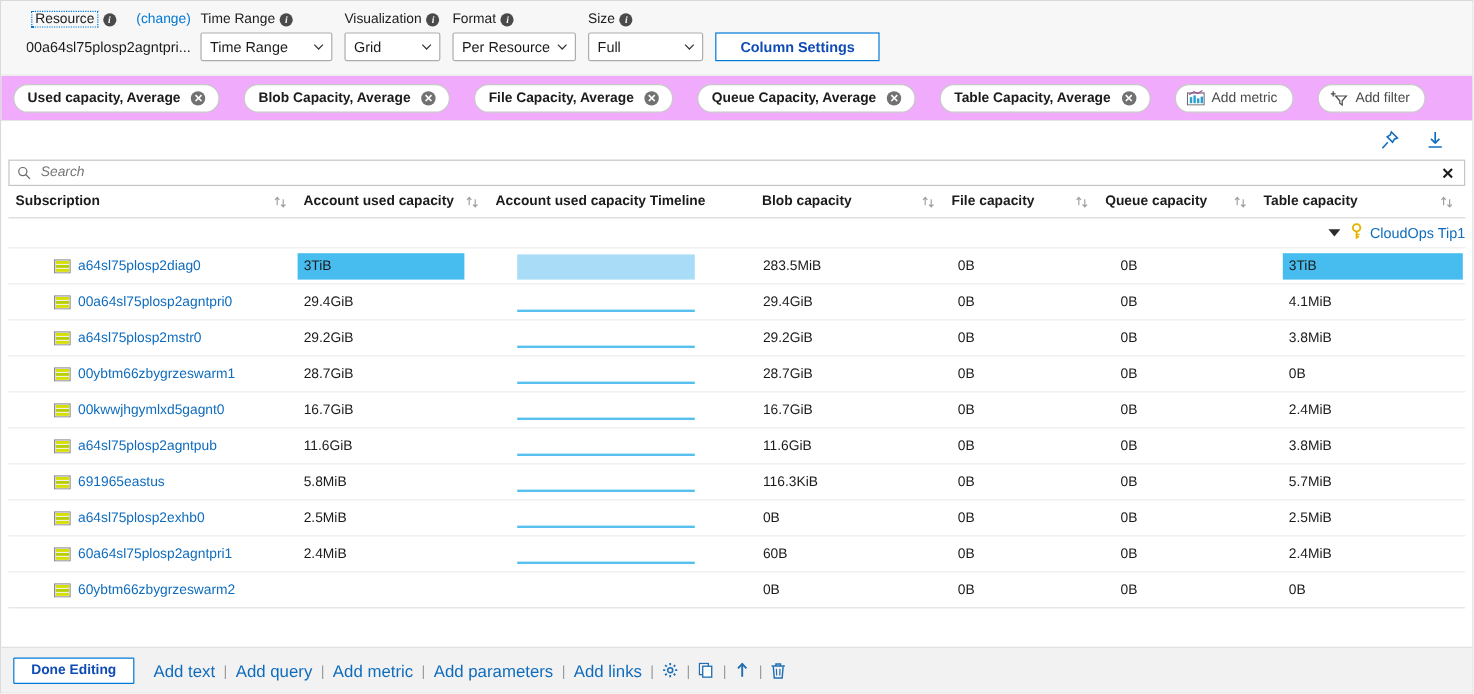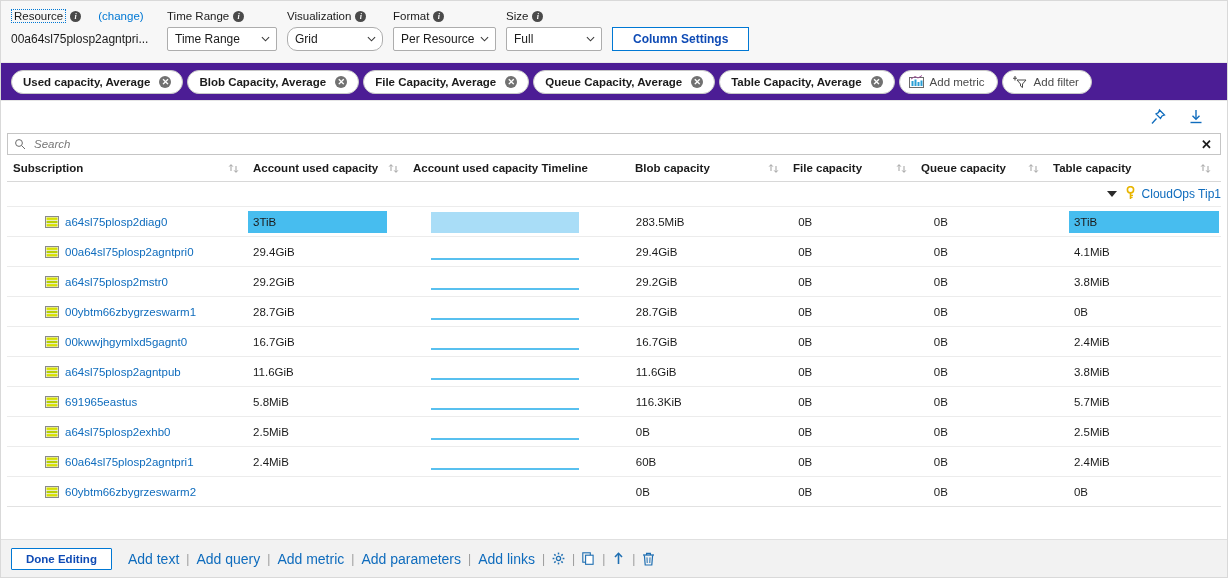--- a/index.html
+++ b/index.html
@@ -63,21 +63,21 @@
   }
   .resource-value {
     font-size: 12px;
     color: #1b1b1b;
     line-height: 24px;
     white-space: nowrap;
     max-width: 140px;
     overflow: hidden;
     text-overflow: ellipsis;
   }
-  .resource-param { width: 148px; margin-right: 8px; }
+  .resource-param { width: 148px; margin-right: 8px; align-items: flex-end; }
   .res-label-box {
     display: inline-block;
     border: 1px dotted #0078d4;
     padding: 0 2px;
     line-height: 12px;
   }
   .dd {
     position: relative;
     height: 24px;
     border: 1px solid #adadad;
@@ -91,21 +91,21 @@
     cursor: pointer;
     white-space: nowrap;
   }
   .dd .chev {
     position: absolute;
     right: 6px; top: 50%;
     transform: translateY(-50%);
     width: 9px; height: 9px;
   }
   .dd-timerange { width: 110px; }
-  .dd-visual { width: 96px; border-radius: 10px; }
+  .dd-visual { width: 80px; }
   .dd-format { width: 103px; }
   .dd-size { width: 96px; }
 
   .col-settings-btn {
     height: 24px;
     margin-top: 18px;
     border: 1px solid #0078d4;
     background: #ffffff;
     color: #0f4bb5;
     font-weight: bold;
@@ -113,26 +113,26 @@
     padding: 0 20px;
     line-height: 22px;
     border-radius: 0;
     cursor: pointer;
     white-space: nowrap;
   }
 
   
   .chips-row {
     height: 38px;
-    background: #4c1d95;
+    background: #f0abfc;
     border-bottom: 1px solid #e5e5e5;
     display: flex;
     align-items: center;
     padding: 0 10px;
-    gap: 4px;
+    gap: 20px;
   }
   .chip {
     height: 24px;
     border: 1px solid #c8c8c8;
     background: #ffffff;
     border-radius: 12px;
     display: flex;
     align-items: center;
     padding: 0 11px;
     font-size: 11.5px;

